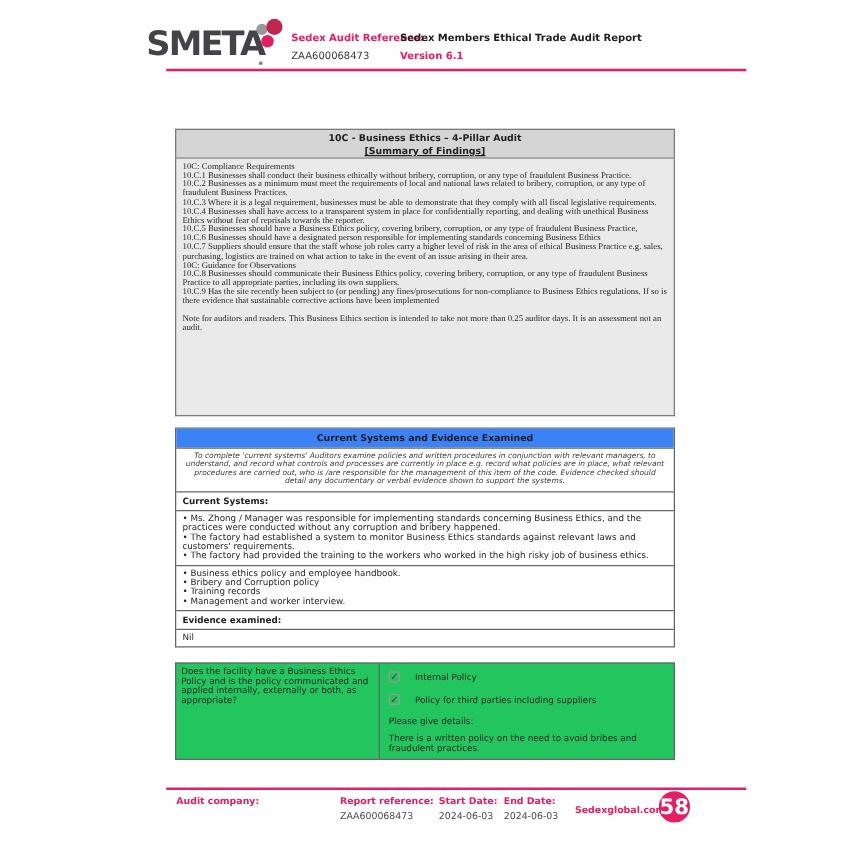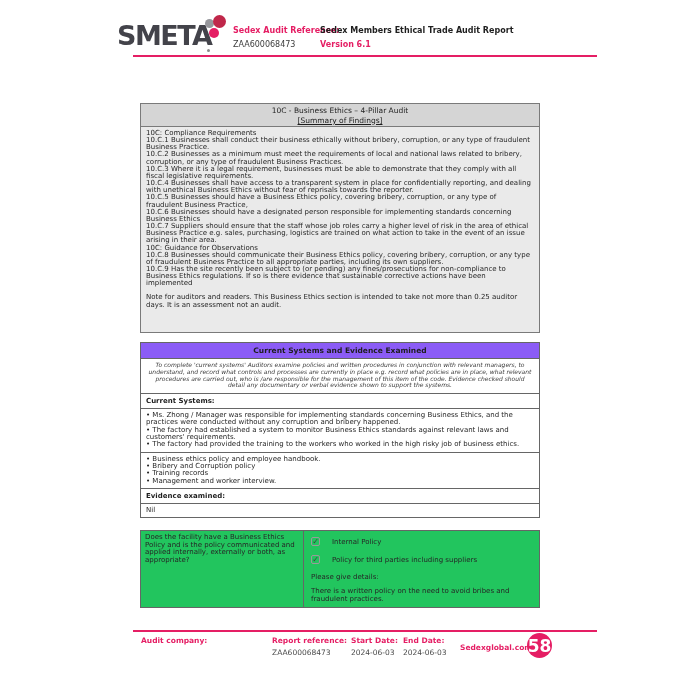--- a/index.html
+++ b/index.html
@@ -25,32 +25,32 @@
   .hdr-title { font-size:8px; font-weight:bold; color:#1f1f1f; }
   .pos-ref-label { left:233px; top:26px; }
   .pos-ref-value { left:233px; top:40px; }
   .pos-title     { left:320px; top:26px; }
   .pos-version   { left:320px; top:40px; }
   .header-rule { left:133px; top:55px; width:464px; height:2px; background:#e51e64; }
 
   
   .tbl1 { position:absolute; left:140px; top:103px; width:400px; }
   .t1-title { background:#d5d5d5; border:1px solid #7a7a7a; text-align:center;
-              font-size:7.5px; font-weight:normal; line-height:9.5px; padding:2px 0 1px; color:#1e1e1e; }
+              font-size:7.5px; font-weight:bold; line-height:9.5px; padding:2px 0 1px; color:#1e1e1e; }
   .t1-title .u { text-decoration:underline; }
   .t1-body { background:#eaeaea; border:1px solid #7a7a7a; border-top:none;
              padding:3px 5px 5px; font-size:7px; line-height:7.15px; color:#262626; min-height:206px; }
-  .t1-body p { margin:0; }
+  .t1-body p { margin:0;font-family:Liberation Serif, serif; }
   .t1-body p.note { margin-top:7px; }
 
   
   .tbl2 { position:absolute; left:140px; top:342px; width:400px; border:1px solid #666; background:#fff; }
   .tbl2 .row { border-top:1px solid #666; }
   .tbl2 .row:first-child { border-top:none; }
-  .t2-head { background:#8b5cf6; text-align:center; font-weight:bold; font-size:7.5px;
+  .t2-head { background:#3b82f6; text-align:center; font-weight:bold; font-size:7.5px;
              padding:3px 0; color:#1e1e1e; }
   .t2-guidance { font-style:italic; text-align:center; font-size:6px; line-height:6.8px;
                  padding:3px 7px 4px; color:#3a3a3a; }
   .t2-label { font-weight:bold; font-size:7px; padding:3px 5px; color:#1e1e1e; }
   .t2-content { font-size:7px; line-height:7.3px; padding:3px 5px; color:#262626; }
   .t2-content p { margin:0; }
 
   
   .tbl3 { position:absolute; left:140px; top:530px; width:400px; border:1px solid #666;
           display:flex; background:#22c55e; }

